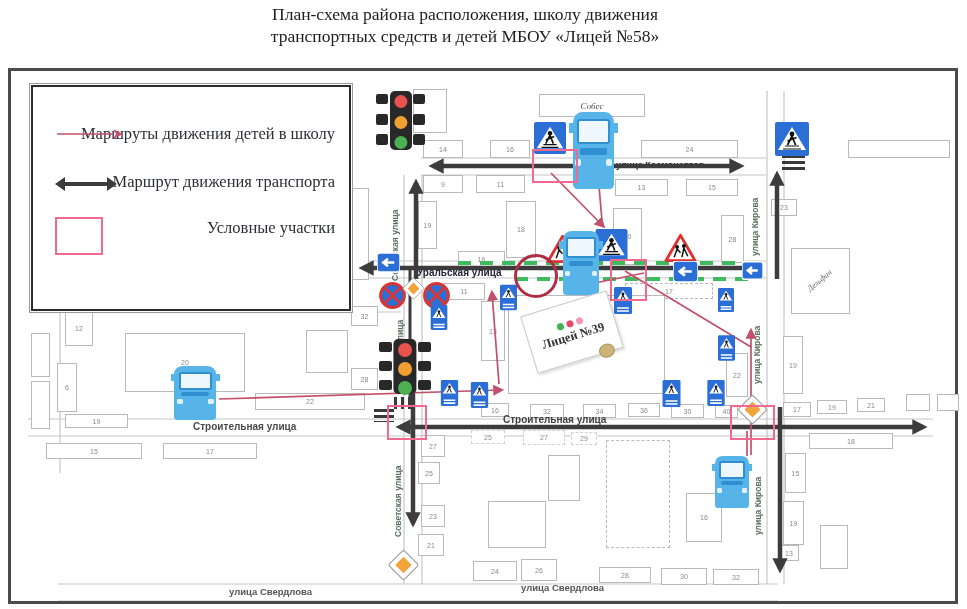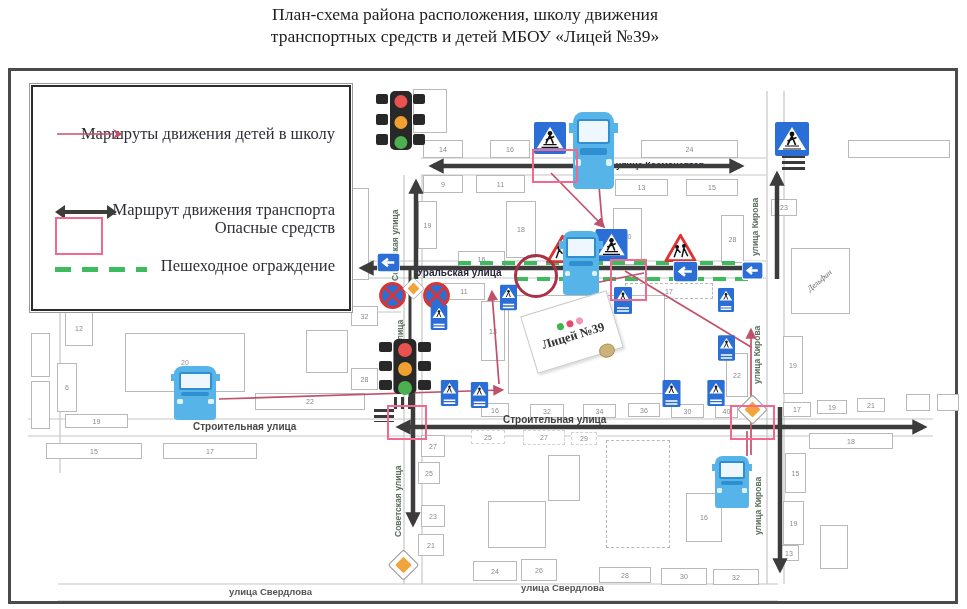--- a/index.html
+++ b/index.html
@@ -53,51 +53,47 @@
   #card .nm{font-weight:bold;font-size:12.5px;color:#333;white-space:nowrap;}
   #card .tan{position:absolute;right:8px;bottom:-6px;width:14px;height:12px;border-radius:50%;background:#cdb37a;border:1px solid #a98f55;}
   .boxlab{display:flex;align-items:center;justify-content:center;z-index:6;}
   .boxlab span{font-size:9px;color:#4c4c4c;font-style:italic;}
 </style>
 </head>
 <body>
 
 <div class="title">
   <div>План-схема района расположения, школу движения</div>
-  <div>транспортных средств и детей МБОУ «Лицей №39»</div>
+  <div>транспортных средств и детей МБОУ «Лицей №58»</div>
 </div>
 
 <div id="map">
   <div id="legend">
     <div class="lrow" style="top:36px;height:46px;">
       <span class="sym">
         <svg width="70" height="14">
             <line x1="2" y1="7" x2="58" y2="7" stroke="#c2506a" stroke-width="1.6"></line>
             <path d="M58 2 L68 7 L58 12 L61 7 Z" fill="#c2506a"></path>
           </svg>
       </span>
       <span class="lbl">Маршруты движения детей в школу</span>
     </div>
-    <div class="lrow" style="top:84px;height:46px;margin-top:28px;">
+    <div class="lrow" style="top:84px;height:46px;">
       <span class="sym">
         <svg width="62" height="18">
             <line x1="8" y1="9" x2="54" y2="9" stroke="#3c3c3c" stroke-width="4"></line>
             <path d="M10 2 L0 9 L10 16 Z" fill="#3c3c3c"></path>
             <path d="M52 2 L62 9 L52 16 Z" fill="#3c3c3c"></path>
           </svg>
       </span>
       <span class="lbl">Маршрут движения транспорта</span>
     </div>
     <div class="lrow" style="top:130px;height:44px;">
       <span class="sym sym-dar" style="top:0;"></span>
-      <span class="lbl">Опасные средств</span>
-    </div>
-    <div class="lrow" style="top:168px;height:50px;">
-      <span class="sym sym-grd" style="top:12px;"></span>
-      <span class="lbl">Пешеходное ограждение</span>
+      <span class="lbl">Условные участки</span>
     </div>
   </div>
 <svg width="944" height="530" class="layer" style="z-index: 1;">
       <polyline points="410,87 755,87" fill="none" stroke="#c6c6c6" stroke-width="1.2"></polyline>
       <polyline points="410,104 755,104" fill="none" stroke="#c6c6c6" stroke-width="1.2"></polyline>
       <polyline points="342,190 755,190" fill="none" stroke="#c6c6c6" stroke-width="1.2"></polyline>
       <polyline points="342,207 755,207" fill="none" stroke="#c6c6c6" stroke-width="1.2"></polyline>
       <polyline points="17,348 922,348" fill="none" stroke="#c6c6c6" stroke-width="1.2"></polyline>
       <polyline points="17,365 922,365" fill="none" stroke="#c6c6c6" stroke-width="1.2"></polyline>
       <polyline points="47,513 767,513" fill="none" stroke="#c6c6c6" stroke-width="1.2"></polyline>
@@ -555,20 +551,23 @@
       <i class="h2"></i>
     </div>
     <div class="danger" style="left: 521px; top: 78px; width: 42px; height: 30px;"></div>
     <div class="danger" style="left: 599px; top: 188px; width: 33px; height: 38px;"></div>
     <div class="danger" style="left: 376px; top: 334px; width: 36px; height: 31px;"></div>
     <div class="danger" style="left: 719px; top: 334px; width: 41px; height: 31px;"></div>
     <div class="circle" style="left: 503px; top: 183px; width: 38px; height: 38px;"></div>
     <div class="zeb v" style="left: 383px; top: 326px; width: 20px; height: 12px;"></div>
     <div class="zeb h" style="left: 363px; top: 338px; width: 20px; height: 13px;"></div>
     <div class="zeb h" style="left: 771px; top: 84px; width: 23px; height: 17px;"></div>
+    <div class="boxlab" style="left: 528px; top: 23px; width: 104px; height: 21px; border: 1px solid rgb(185, 185, 185); background: rgb(255, 255, 255);">
+      <span>Собес</span>
+    </div>
     <div class="boxlab" style="left: 780px; top: 177px; width: 57px; height: 64px;">
       <span style="transform: rotate(-40deg); font-size: 8px; color: rgb(102, 102, 102);">Дельфин</span>
     </div>
     <div class="" id="card" style="left: 516px; top: 231px; width: 88px; height: 58px;">
       <span class="dots">
   <i style="background:#3db54a"></i>
         <i style="background:#e8486c"></i>
         <i style="background:#f598b4"></i>
       </span>
   <span class="nm">Лицей №39</span>

